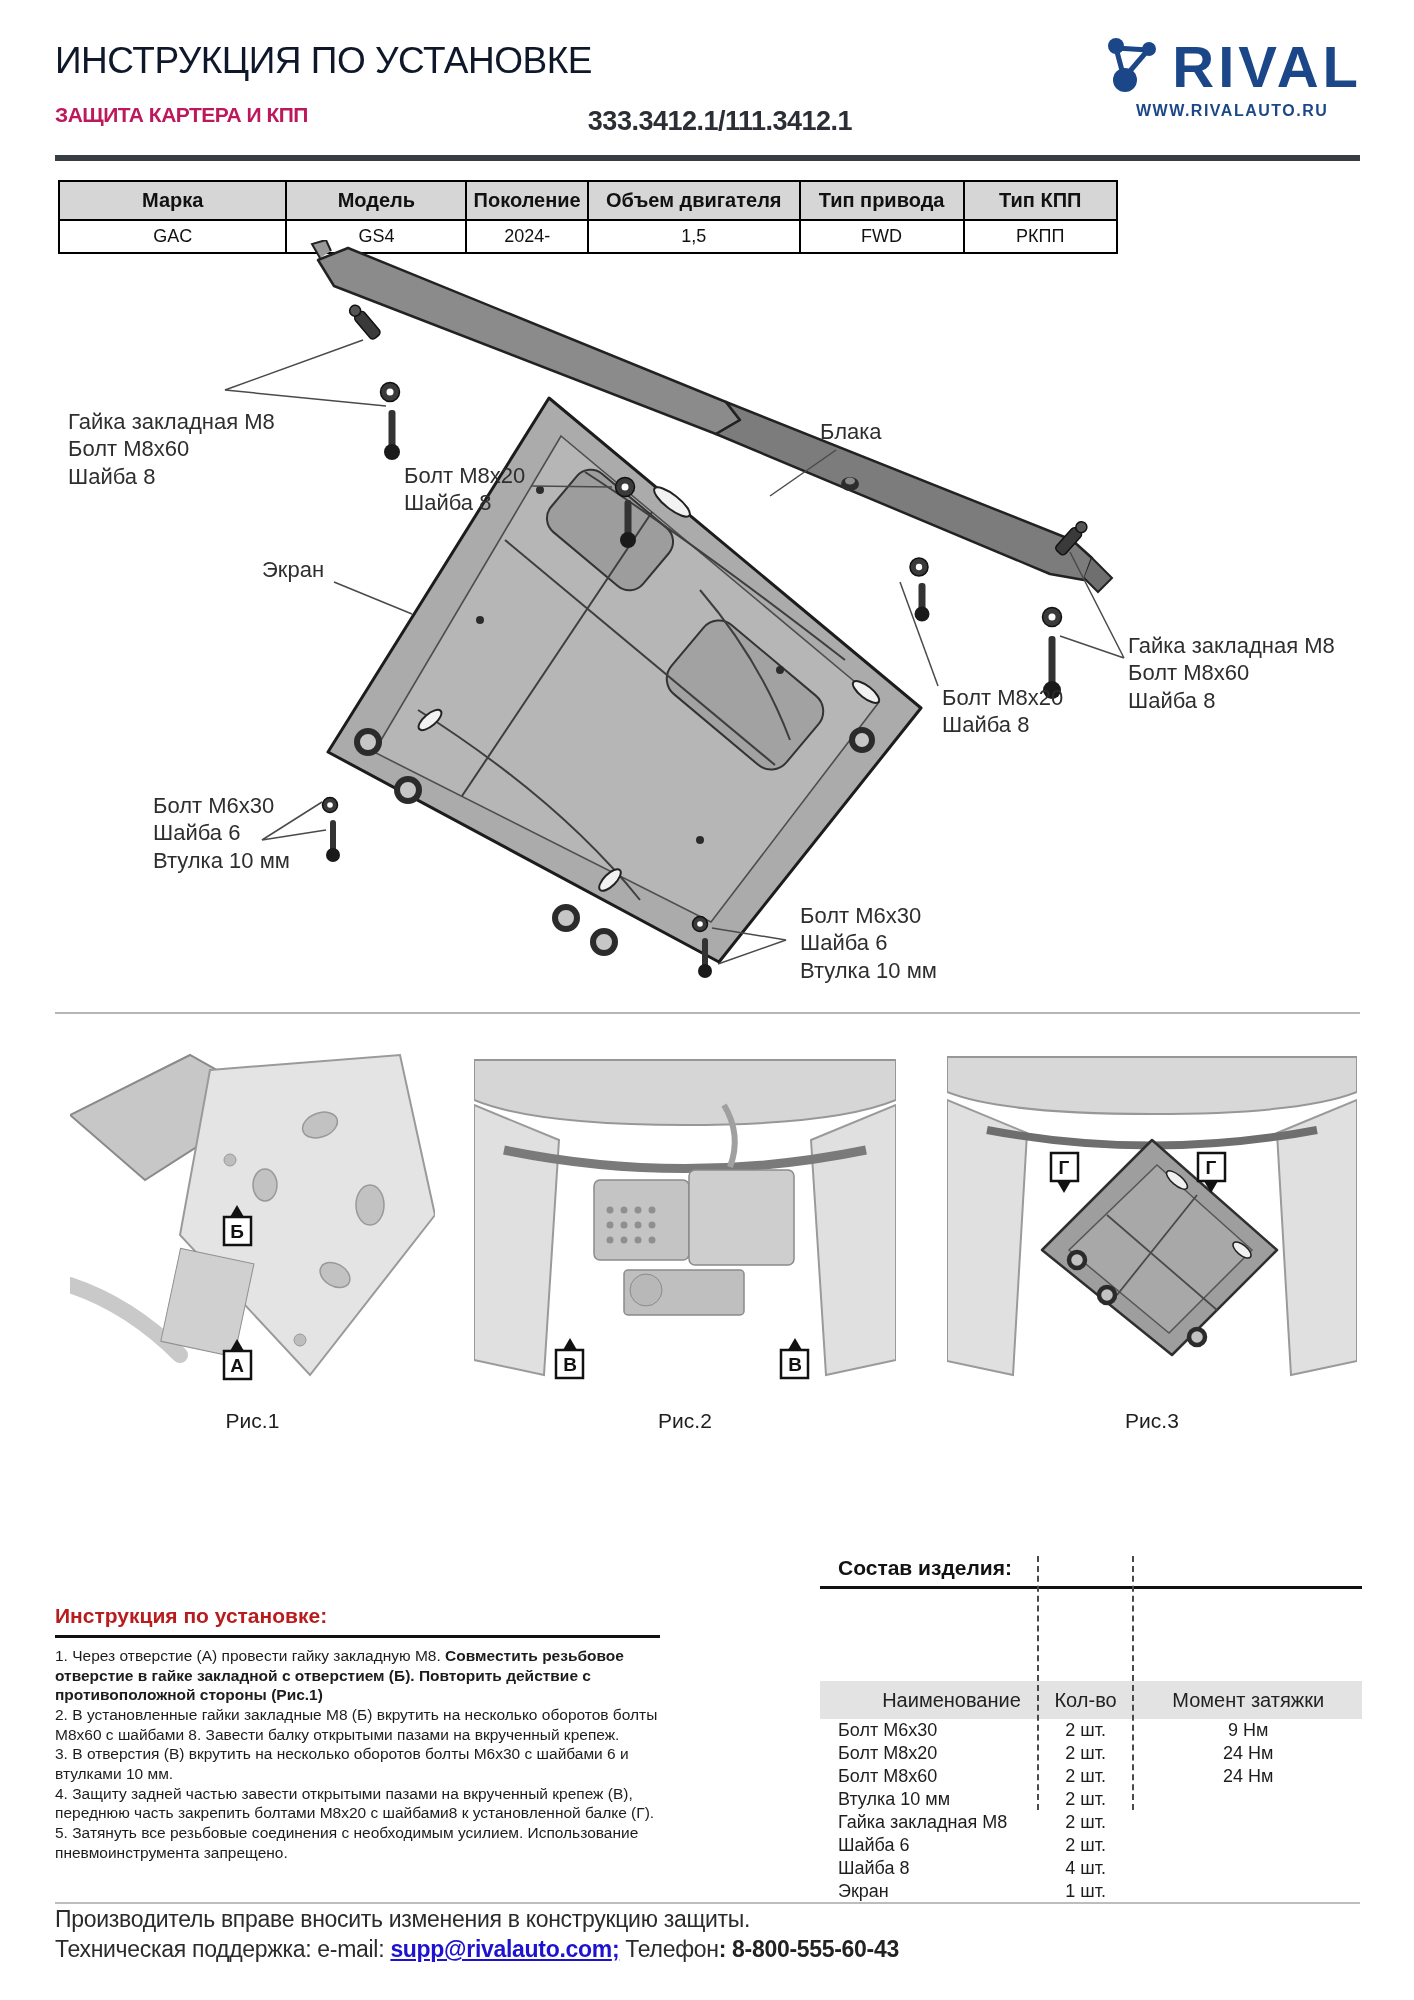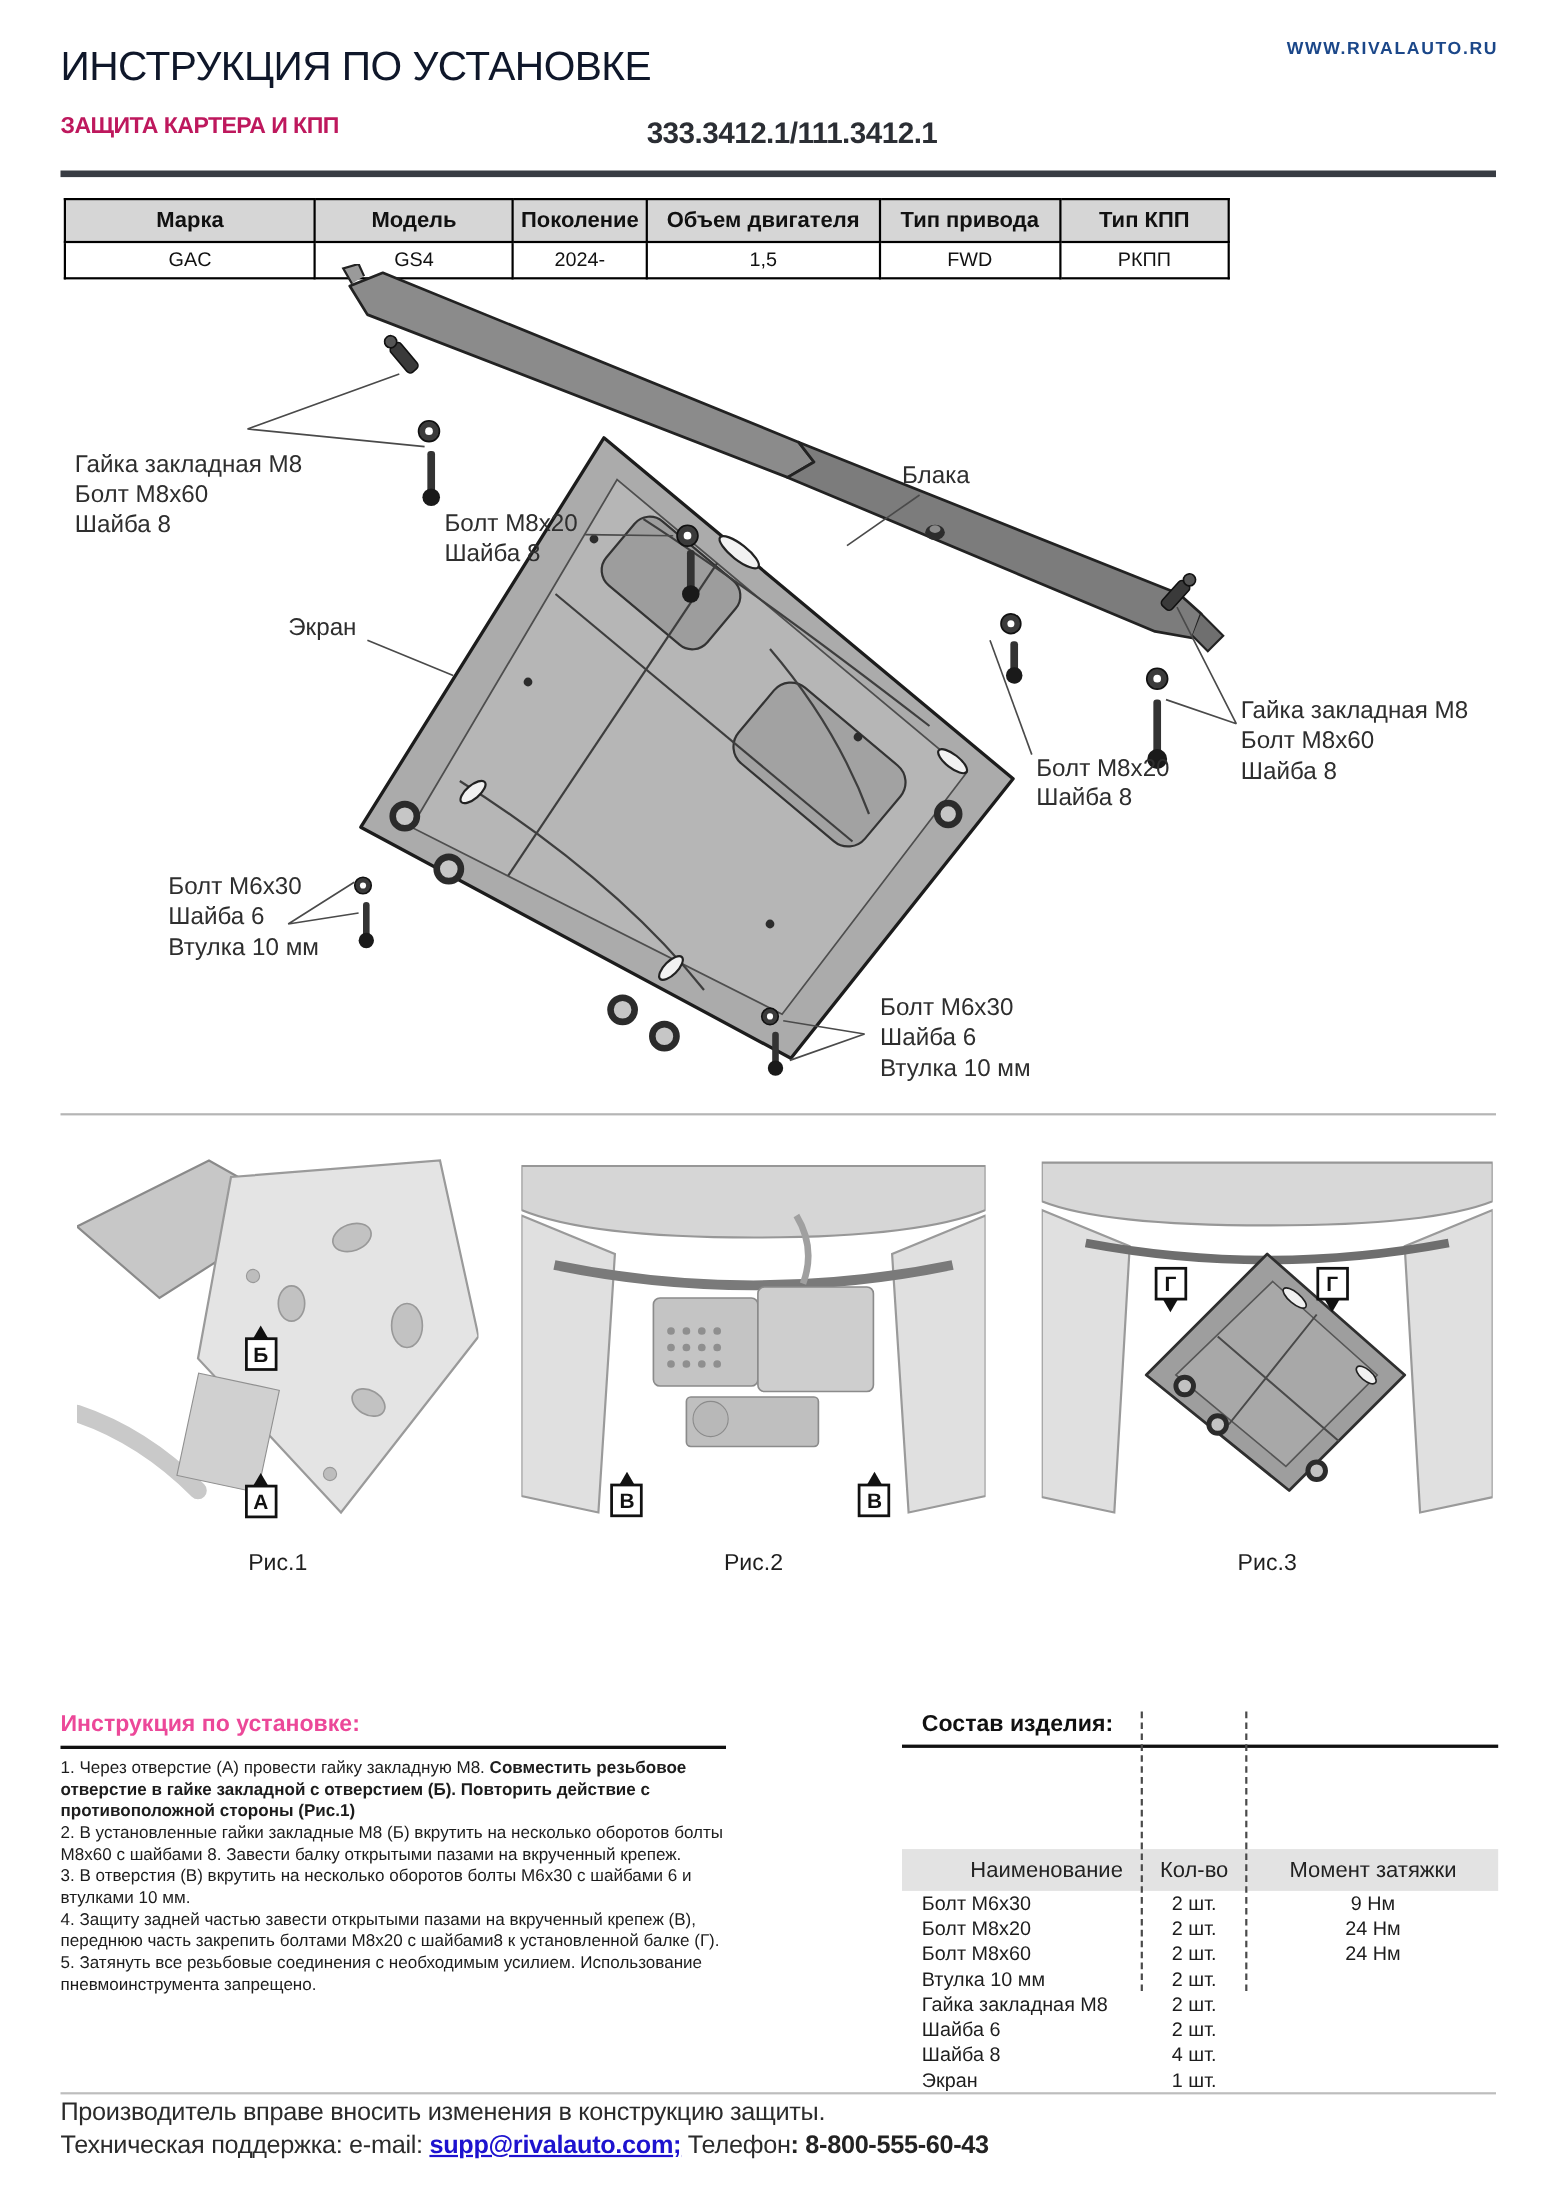--- a/index.html
+++ b/index.html
@@ -24,21 +24,21 @@
   .diagram svg{position:absolute;left:0;top:0;}
   .dlabel{position:absolute;font-size:22px;line-height:1.24;color:#2e2e2e;white-space:nowrap;}
   
   .rule-thin{left:55px;width:1305px;top:1012px;height:2px;background:#b5b5b5;}
   
   .figure{top:1045px;height:350px;}
   .fig-caption{position:absolute;width:100%;text-align:center;bottom:-38px;font-size:21px;color:#1f1f1f;}
   .marker-text{font-size:19px;font-weight:bold;fill:#111;}
   
   .instructions{left:55px;top:1556px;width:605px;}
-  .instr-heading{font-size:21px;font-weight:bold;color:#ec4899;padding-bottom:7px;border-bottom:3px solid #111;}
+  .instr-heading{font-size:21px;font-weight:bold;color:#b91c1c;padding-bottom:7px;border-bottom:3px solid #111;margin-top:48px;}
   .steps{margin-top:8px;font-size:15.5px;line-height:1.27;color:#1c1c1c;}
   .steps .bold{font-weight:bold;}
   
   .parts-heading{left:838px;top:1556px;font-size:21px;font-weight:bold;color:#111;}
   .parts-rule{left:820px;width:542px;top:1586px;height:3px;background:#111;}
   table.parts{left:820px;top:1681px;width:542px;border-collapse:collapse;position:absolute;}
   table.parts th{background:#e3e3e3;font-size:20px;font-weight:normal;color:#222;padding:6px 8px;height:26px;}
   table.parts th.c1{text-align:right;padding-right:16px;}
   table.parts td{font-size:18px;color:#1d1d1d;padding:1px 8px;}
   table.parts td.c1{text-align:left;padding-left:18px;}
@@ -52,20 +52,33 @@
 </style>
 </head>
 <body>
 
 <div class="abs title-block">
   <div class="title1">ИНСТРУКЦИЯ ПО УСТАНОВКЕ</div>
   <div class="title2">ЗАЩИТА КАРТЕРА И КПП</div>
 </div>
 <div class="abs part-numbers">333.3412.1/111.3412.1</div>
 <div class="abs logo">
+  <div class="logo-row">
+    <span>
+      <svg width="62" height="62" viewBox="0 0 62 62">
+        <line x1="22" y1="44" x2="14" y2="14" stroke="#1b4789" stroke-width="5"></line>
+        <line x1="22" y1="44" x2="46" y2="16" stroke="#1b4789" stroke-width="5"></line>
+        <line x1="14" y1="14" x2="46" y2="16" stroke="#1b4789" stroke-width="5"></line>
+        <circle cx="14" cy="12" r="8" fill="#1b4789"></circle>
+        <circle cx="47" cy="15" r="7" fill="#1b4789"></circle>
+        <circle cx="23" cy="46" r="12" fill="#1b4789"></circle>
+      </svg>
+    </span>
+    <span class="logo-text" style="color: rgb(27, 71, 137);">RIVAL</span>
+  </div>
   <div class="website" style="color: rgb(27, 71, 137);">WWW.RIVALAUTO.RU</div>
 </div>
 <div class="abs rule-thick"></div>
 
 <table class="spec">
   <colgroup>
       <col style="width:21.5%">
       <col style="width:17%">
       <col style="width:11.5%">
       <col style="width:20%">

